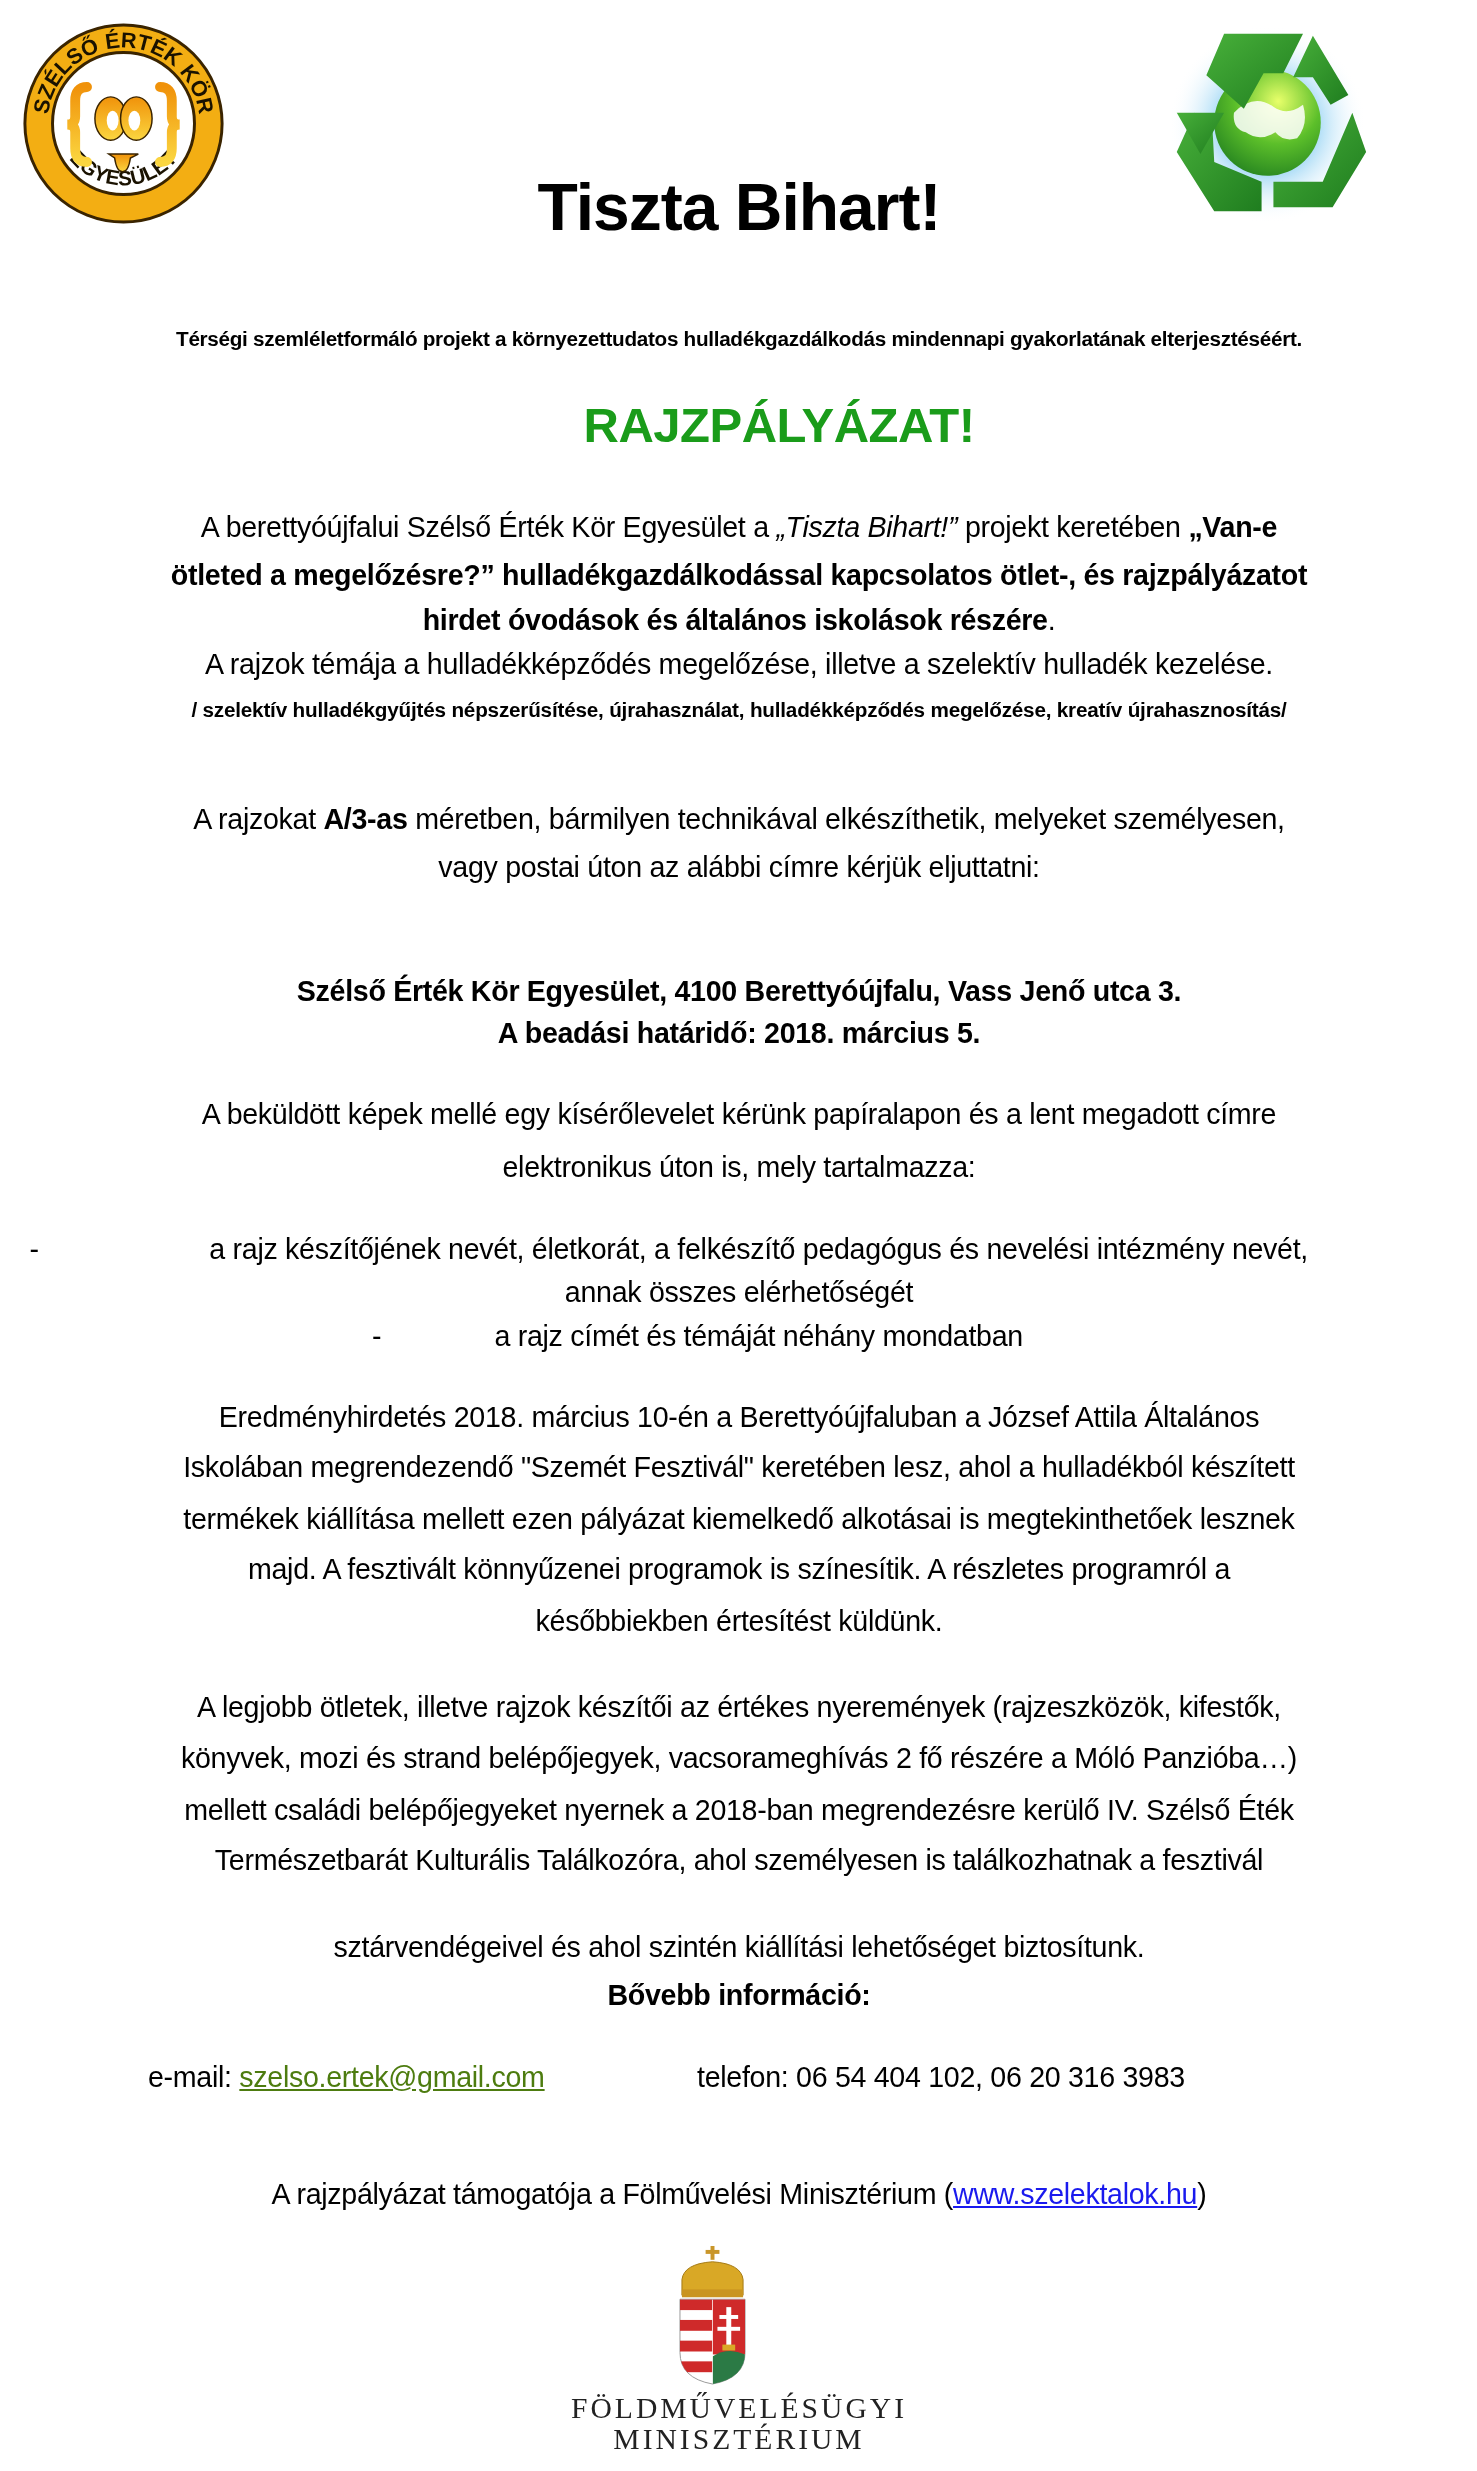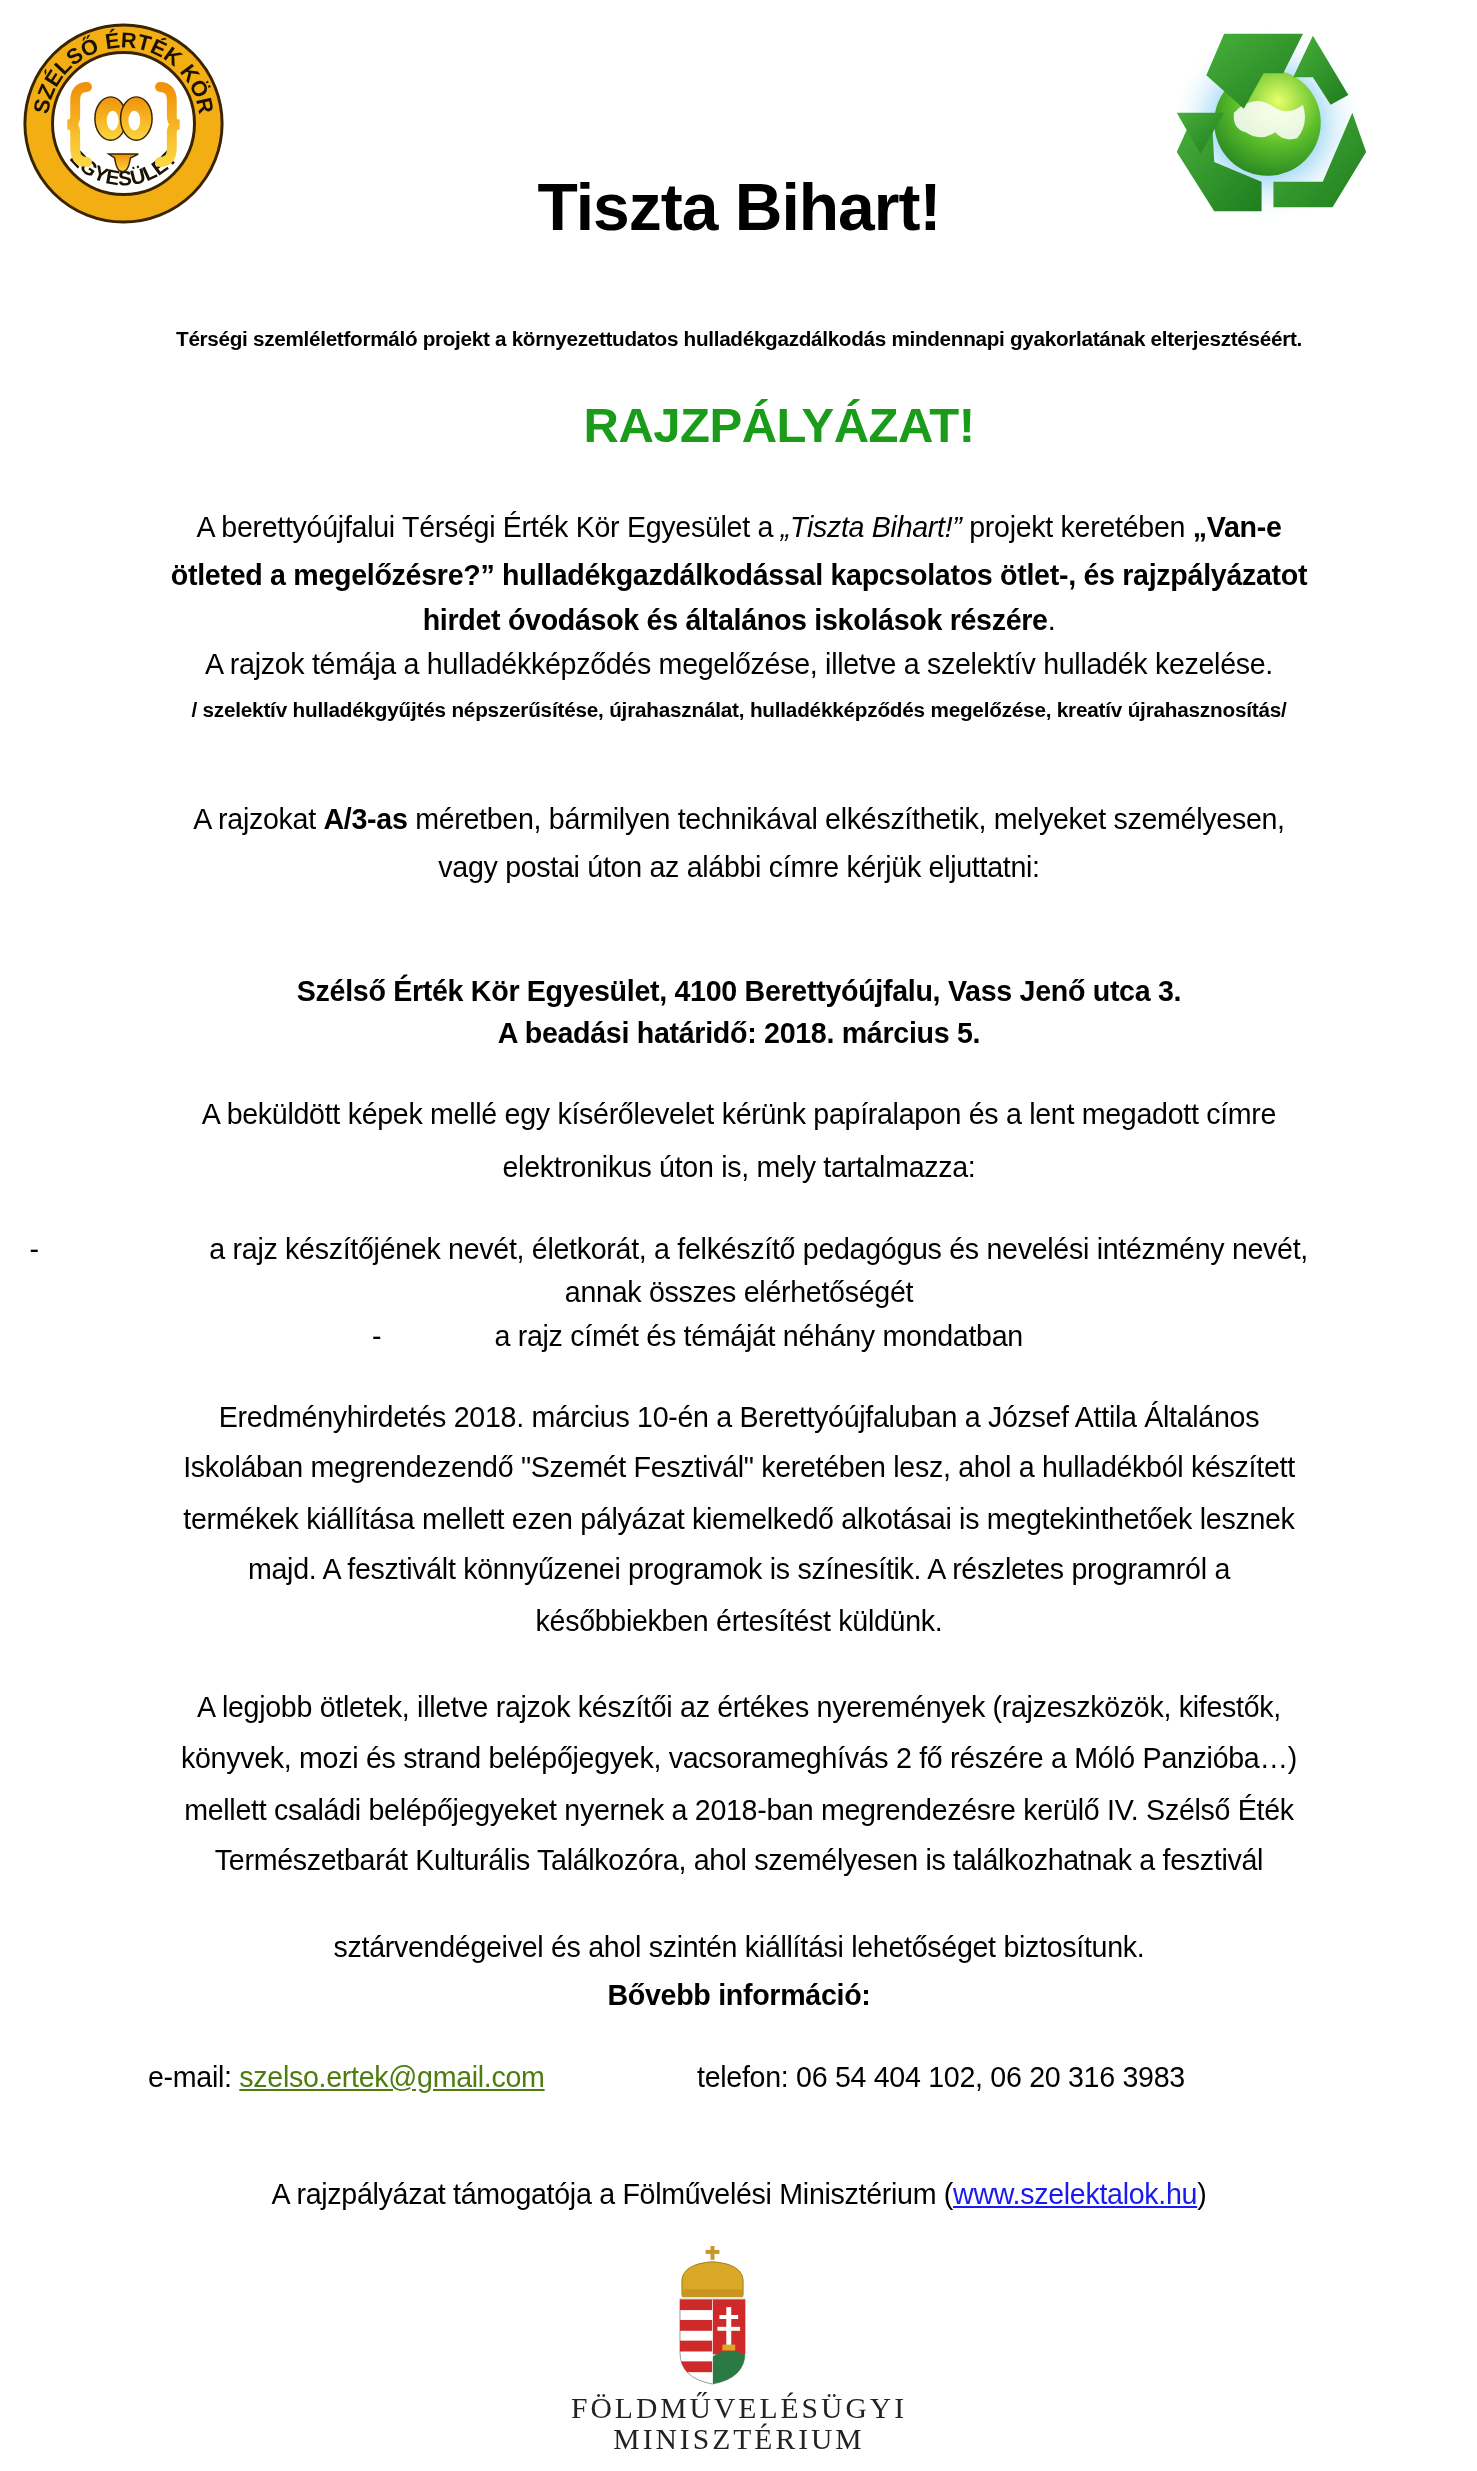--- a/index.html
+++ b/index.html
@@ -80,21 +80,21 @@
   </svg>
 </div>
 
 <div class="line title" style="top:158px;">Tiszta Bihart!</div>
 
 <div class="line subtitle" style="top:325px;">Térségi szemléletformáló projekt a környezettudatos hulladékgazdálkodás mindennapi gyakorlatának elterjesztéséért.</div>
 
 <div class="line green-head" style="top:396px;color:#1a9c1a;">RAJZPÁLYÁZAT!</div>
 
 <div class="line body" style="top:510px;">
-  <span>A berettyóújfalui Térségi Érték Kör Egyesület a </span><span class="i">„Tiszta Bihart!”</span><span> projekt keretében </span><span class="b">„Van-e</span>
+  <span>A berettyóújfalui Szélső Érték Kör Egyesület a </span><span class="i">„Tiszta Bihart!”</span><span> projekt keretében </span><span class="b">„Van-e</span>
 </div>
 <div class="line body b" style="top:558px;">ötleted a megelőzésre?” hulladékgazdálkodással kapcsolatos ötlet-, és rajzpályázatot</div>
 <div class="line body" style="top:603px;">
   <span class="b">hirdet óvodások és általános iskolások részére</span><span>.</span>
 </div>
 <div class="line body" style="top:647px;">A rajzok témája a hulladékképződés megelőzése, illetve a szelektív hulladék kezelése.</div>
 
 <div class="line slash" style="top:696px;">/ szelektív hulladékgyűjtés népszerűsítése, újrahasználat, hulladékképződés megelőzése, kreatív újrahasznosítás/</div>
 
 <div class="line body" style="top:802px;">

